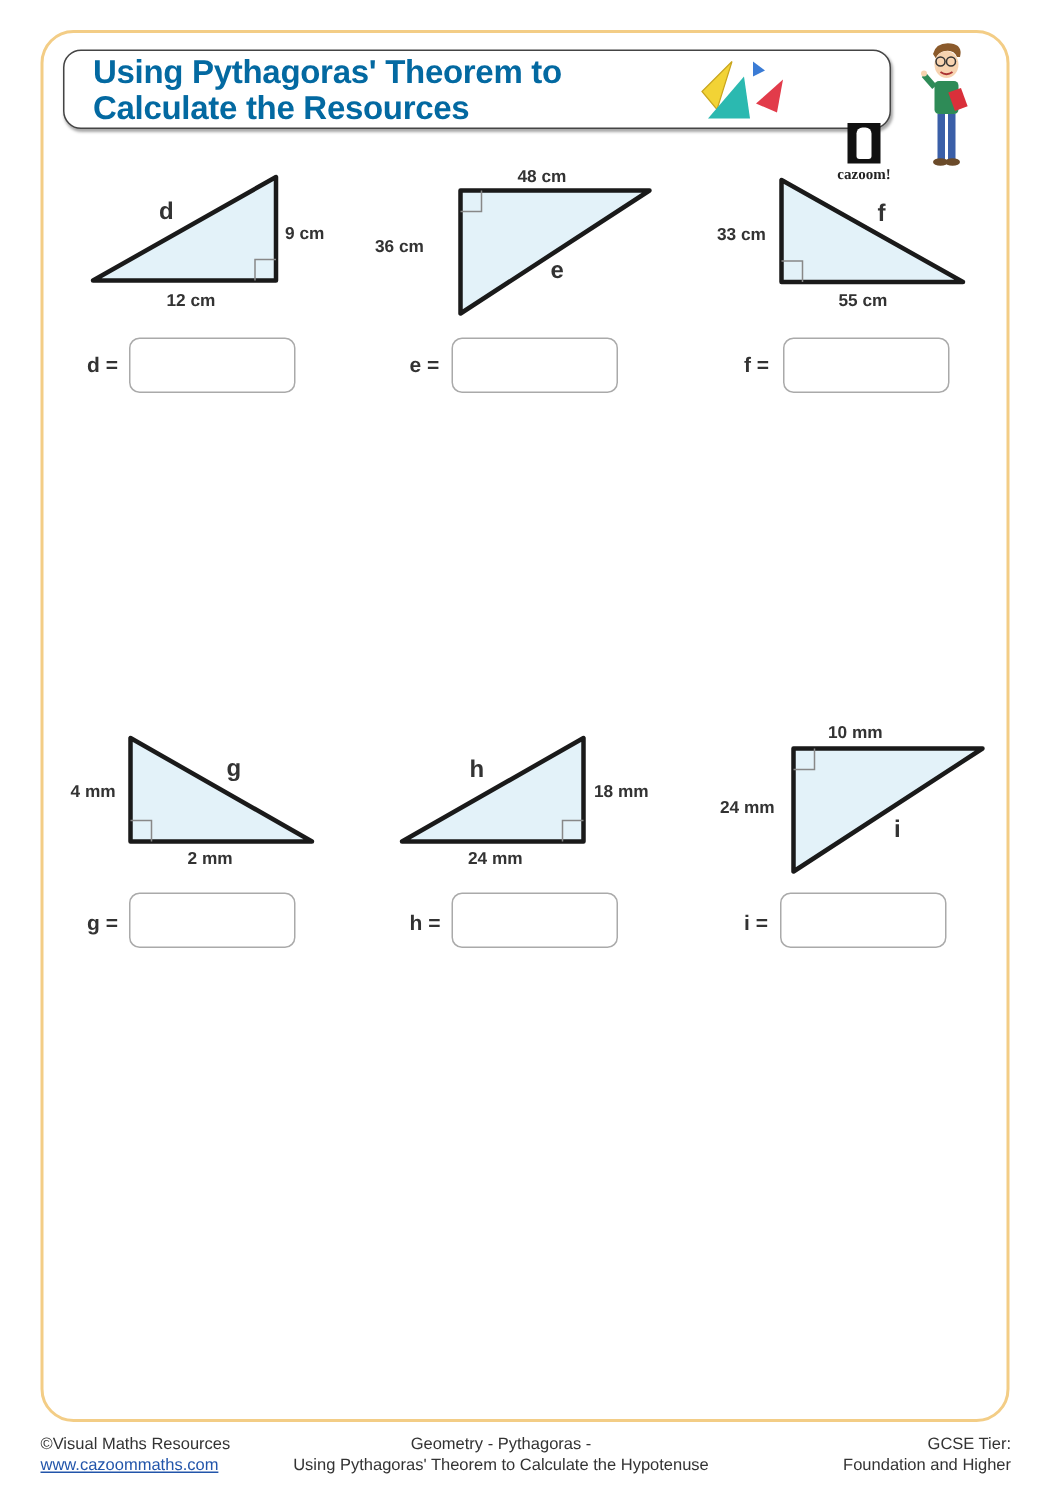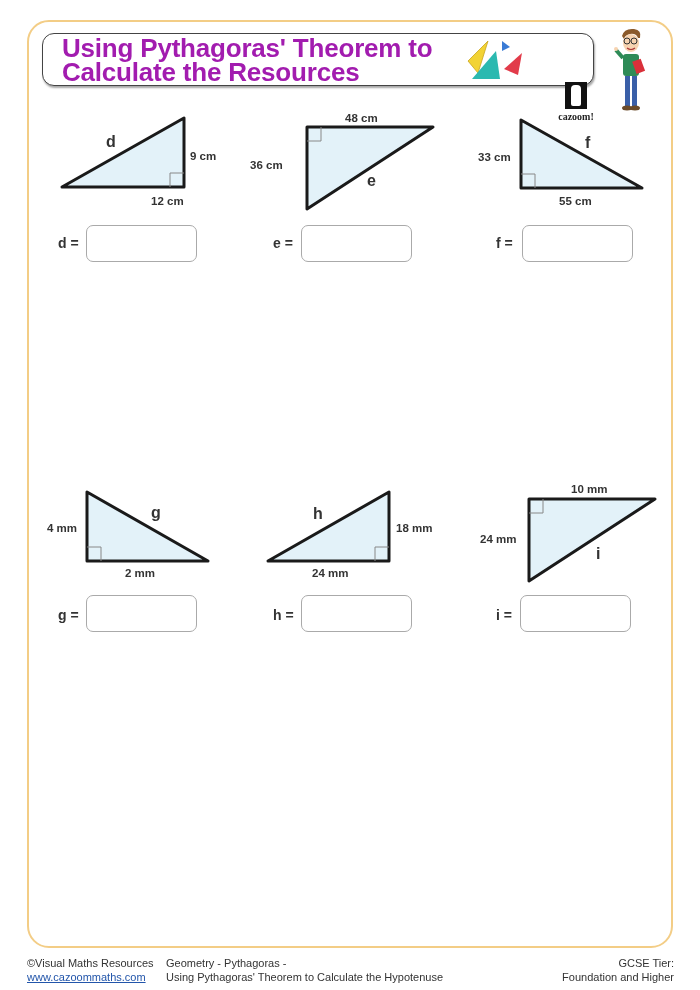--- a/index.html
+++ b/index.html
@@ -11,21 +11,21 @@
     border: 2px solid #f3cd86; border-radius: 22px; background: #fff;
   }
   .title-box {
     position: absolute; left: 42px; top: 33px; width: 552px; height: 53px;
     border: 1.5px solid #444; border-radius: 12px; background: #fff;
     box-shadow: 1px 2px 2px rgba(0,0,0,0.35);
   }
   .title-text {
     position: absolute; left: 19px; top: 2px;
     font-family: "Liberation Sans", sans-serif; font-weight: bold;
-    font-size: 26px; line-height: 24px; color: #a21caf; letter-spacing: -0.2px;
+    font-size: 22px; line-height: 24px; color: #0369a1; letter-spacing: -0.2px;
   }
   .logo-tri { position: absolute; left: 423px; top: 5px; width: 60px; height: 42px; }
   .logo-cazoom { position: absolute; left: 508px; top: 4px; width: 50px; height: 44px; text-align: center; margin-top: 44px; }
   .logo-cazoom .cup { display: block; margin: 0 auto; width: 22px; height: 27px; background: #111; position: relative; }
   .logo-cazoom .cup::after {
     content: ""; position: absolute; left: 6px; top: 3px; width: 10px; height: 21px;
     background: #fff; border-radius: 4px 4px 2px 2px;
   }
   .logo-cazoom .brand {
     display: block; font-family: "Liberation Serif", serif; font-weight: bold;
@@ -38,21 +38,21 @@
   .lbl { position: absolute; font-size: 11.5px; font-weight: bold; color: #333; white-space: nowrap; }
   .var { position: absolute; font-size: 16px; font-weight: bold; color: #333; }
   .ans-label { position: absolute; font-size: 14px; font-weight: bold; color: #333; white-space: nowrap; }
   .ans-box {
     position: absolute; width: 111px; height: 37px; border: 1px solid #aaa;
     border-radius: 7px; background: #fff;
   }
 
   .footer { position: absolute; top: 956px; font-size: 11px; line-height: 14px; color: #333; }
   .footer.left { left: 27px; }
-  .footer.center { left: 166px; width: 400px; }
+  .footer.center { left: 134px; width: 400px; text-align: center; }
   .footer.right { right: 26px; text-align: right; }
   .footer a { color: #2255aa; text-decoration: underline; }
 </style>
 </head>
 <body>
 
 <div class="frame"></div>
 
 <div class="title-box">
   <div class="title-text">
@@ -87,21 +87,21 @@
   <ellipse cx="23" cy="82" rx="5" ry="2.5" fill="#6b4b2a"></ellipse>
 </svg>
 
 <div class="problem" style="left:0;top:0;">
   <svg width="700" height="300">
     <polygon points="62,187 184,118 184,187" fill="#e3f2f9" stroke="#1a1a1a" stroke-width="3" stroke-linejoin="round"></polygon>
     <polyline points="170,187 170,173 184,173" fill="none" stroke="#888" stroke-width="1"></polyline>
   </svg>
   <span class="var" style="left:106px;top:133px;">d</span>
   <span class="lbl" style="left:190px;top:150px;">9 cm</span>
-  <span class="lbl" style="left:111px;top:195px;margin-left:40px;">12 cm</span>
+  <span class="lbl" style="left:111px;top:195px;">12 cm</span>
   <span class="ans-label" style="left:58px;top:235px;">d =</span>
   <div class="ans-box" style="left:86px;top:225px;"></div>
 </div>
 
 <div class="problem" style="left:0;top:0;">
   <svg width="700" height="300">
     <polygon points="307,127 433,127 307,209" fill="#e3f2f9" stroke="#1a1a1a" stroke-width="3" stroke-linejoin="round"></polygon>
     <polyline points="307,141 321,141 321,127" fill="none" stroke="#888" stroke-width="1"></polyline>
   </svg>
   <span class="lbl" style="left:345px;top:112px;">48 cm</span>
@@ -145,21 +145,21 @@
   <span class="lbl" style="left:312px;top:567px;">24 mm</span>
   <span class="ans-label" style="left:273px;top:607px;">h =</span>
   <div class="ans-box" style="left:301px;top:595px;"></div>
 </div>
 
 <div class="problem" style="left:0;top:0;">
   <svg width="700" height="700">
     <polygon points="529,499 655,499 529,581" fill="#e3f2f9" stroke="#1a1a1a" stroke-width="3" stroke-linejoin="round"></polygon>
     <polyline points="529,513 543,513 543,499" fill="none" stroke="#888" stroke-width="1"></polyline>
   </svg>
-  <span class="lbl" style="left:571px;top:483px;">10 mm</span>
+  <span class="lbl" style="left:552px;top:483px;">10 mm</span>
   <span class="lbl" style="left:480px;top:533px;">24 mm</span>
   <span class="var" style="left:596px;top:545px;">i</span>
   <span class="ans-label" style="left:496px;top:607px;">i =</span>
   <div class="ans-box" style="left:520px;top:595px;"></div>
 </div>
 
 <div class="footer left">
   <div>©Visual Maths Resources</div>
   <a>www.cazoommaths.com</a>
 </div>

